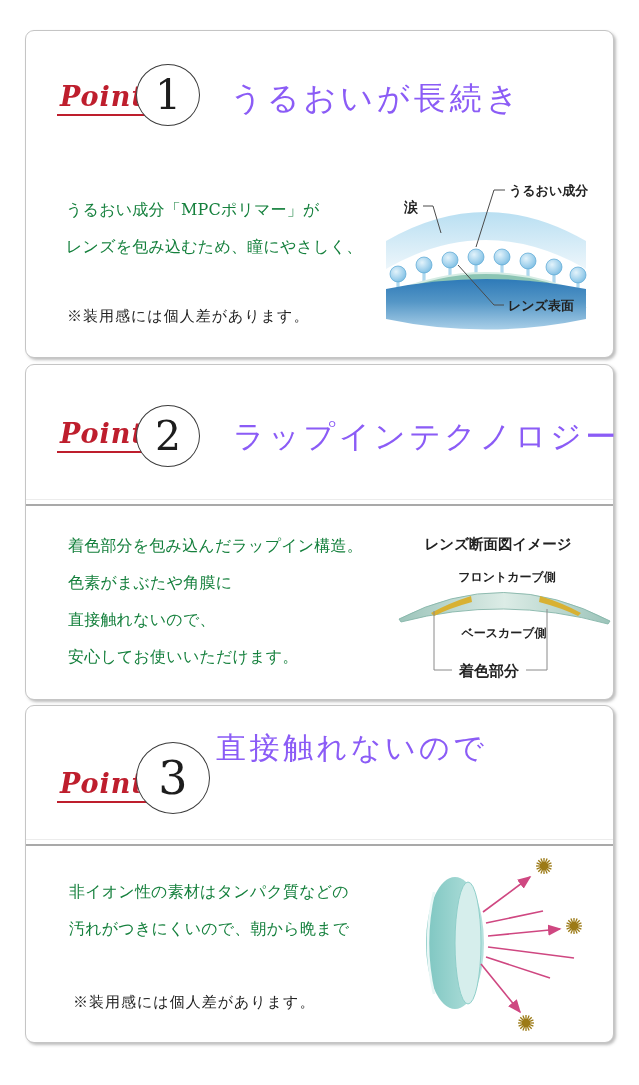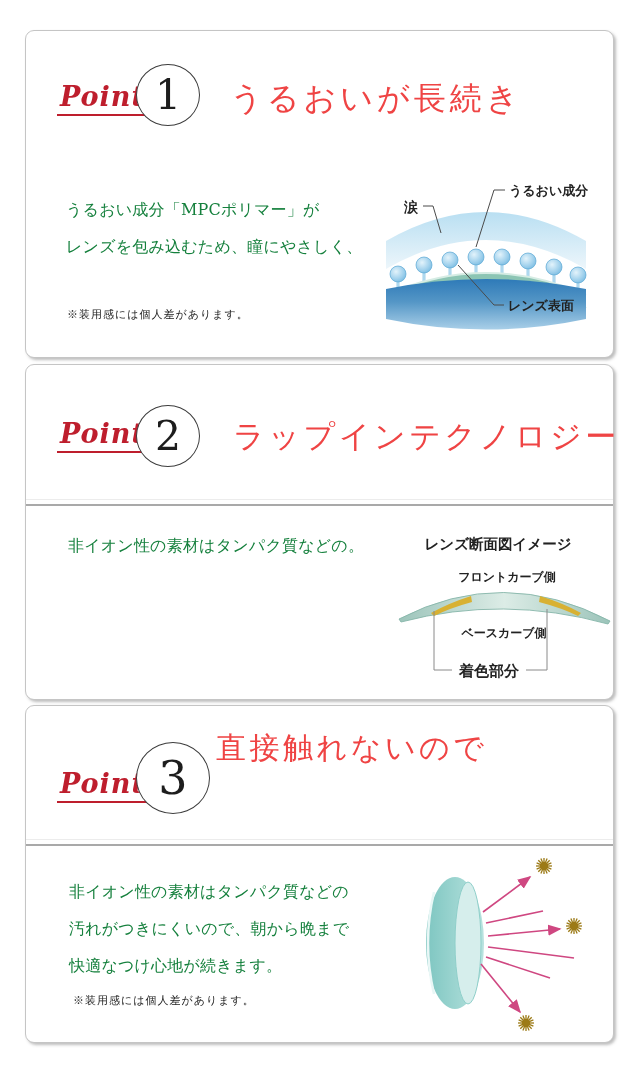--- a/index.html
+++ b/index.html
@@ -29,21 +29,21 @@
   .num-circle{
     position:absolute;border:1px solid #3c3c3c;border-radius:50%;
     display:flex;align-items:center;justify-content:center;
     color:#1d1d1d;background:#fff;
   }
   #card1 .num-circle{left:110px;top:33px;width:62px;height:60px;font-size:41px;}
   #card2 .num-circle{left:110px;top:40px;width:62px;height:60px;font-size:41px;}
   #card3 .num-circle{left:110px;top:36px;width:72px;height:70px;font-size:46px;}
 
   .point-title{
-    position:absolute;color:#ef4444;font-weight:500;white-space:nowrap;
+    position:absolute;color:#8b5cf6;font-weight:500;white-space:nowrap;
   }
   #card1 .point-title{left:204px;top:46px;font-size:32px;letter-spacing:4px;}
   #card2 .point-title{left:200px;top:44px;font-size:31px;letter-spacing:3.5px;}
   #card3 .point-title{left:190px;top:18px;font-size:30px;letter-spacing:3.5px;line-height:48px;}
 
   .divider{
     position:absolute;left:0;right:0;height:4px;
     border-top:1px solid #ececec;border-bottom:2px solid #a9a9a9;
   }
   #card2 .divider{top:134px;}
@@ -51,21 +51,21 @@
 
   .body-text{
     position:absolute;font-size:16px;line-height:37px;color:#15803d;
     letter-spacing:0.2px;white-space:nowrap;
   }
   #card1 .body-text{left:40px;top:160px;}
   #card2 .body-text{left:42px;top:162px;}
   #card3 .body-text{left:43px;top:167px;}
 
   .footnote{
-    position:absolute;font-size:11px;color:#222;letter-spacing:1px;
+    position:absolute;font-size:15px;color:#222;letter-spacing:1px;
   }
   #card1 .footnote{left:41px;top:276px;}
   #card3 .footnote{left:47px;top:287px;}
 
   .diagram{position:absolute;}
   #diagram1{left:360px;top:146px;}
   #diagram2{left:368px;top:160px;}
   #diagram3{left:388px;top:140px;}
 
   .dg-label{font-family:"Liberation Sans","DejaVu Sans",sans-serif;font-weight:bold;fill:#222;}
@@ -143,21 +143,24 @@
   </svg>
 </section>
 
 <section class="card" id="card2">
   <span class="point-script">Point</span>
   <span class="num-circle">2</span>
   <h2 class="point-title" style="margin:7px;font-weight:500;">ラップインテクノロジー</h2>
   <div class="divider"></div>
 
   <div class="body-text">
-    <div>非イオン性の素材はタンパク質などの。</div>
+    <div>着色部分を包み込んだラップイン構造。</div>
+    <div>色素がまぶたや角膜に</div>
+    <div>直接触れないので、</div>
+    <div>安心してお使いいただけます。</div>
   </div>
 
   <svg class="diagram" id="diagram2" width="222" height="168" viewBox="0 0 222 168">
     <defs>
       <linearGradient id="g-lens2" x1="0" y1="0" x2="1" y2="0">
         <stop offset="0" stop-color="#9cc4ba"></stop>
           <stop offset="0.5" stop-color="#dcece6"></stop>
           <stop offset="1" stop-color="#9cc4ba"></stop>
       </linearGradient>
     </defs>
@@ -184,21 +187,20 @@
   <span class="point-script">Point</span>
   <span class="num-circle">3</span>
   <h2 class="point-title" style="margin:0;font-weight:500;">
     <span style="display:block">直接触れないので</span>
   </h2>
   <div class="divider"></div>
 
   <div class="body-text">
     <div>非イオン性の素材はタンパク質などの</div>
     <div>汚れがつきにくいので、朝から晩まで</div>
-    <div>快適なつけ心地が続きます。</div>
   </div>
   <div class="footnote">※装用感には個人差があります。</div>
 
   <svg class="diagram" id="diagram3" width="206" height="196" viewBox="0 0 206 196">
     <defs>
       <linearGradient id="g-bowl" x1="0" y1="0" x2="1" y2="0">
         <stop offset="0" stop-color="#7ec6c1"></stop>
           <stop offset="1" stop-color="#b9e3df"></stop>
       </linearGradient>
       <marker id="ah" markerWidth="9" markerHeight="7" refX="7.5" refY="3.5" orient="auto">

